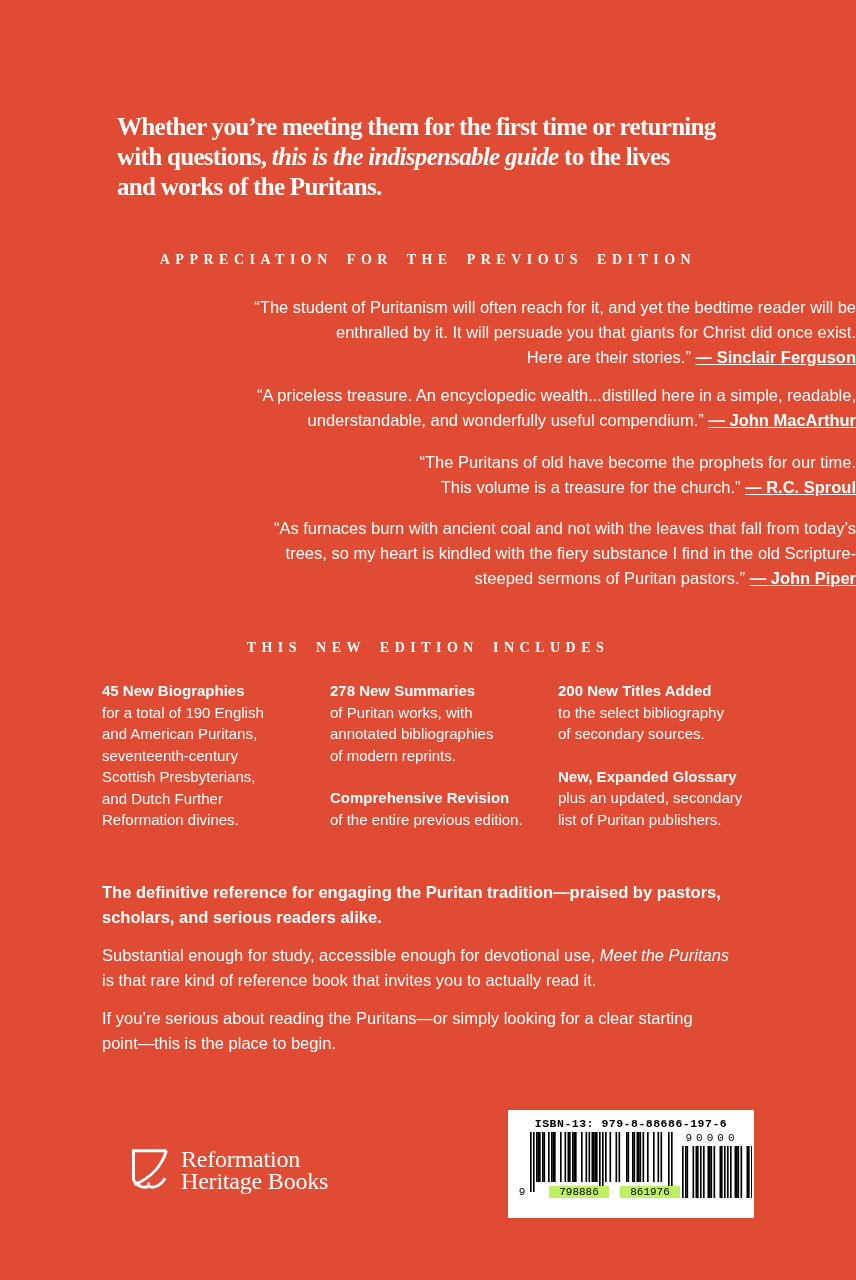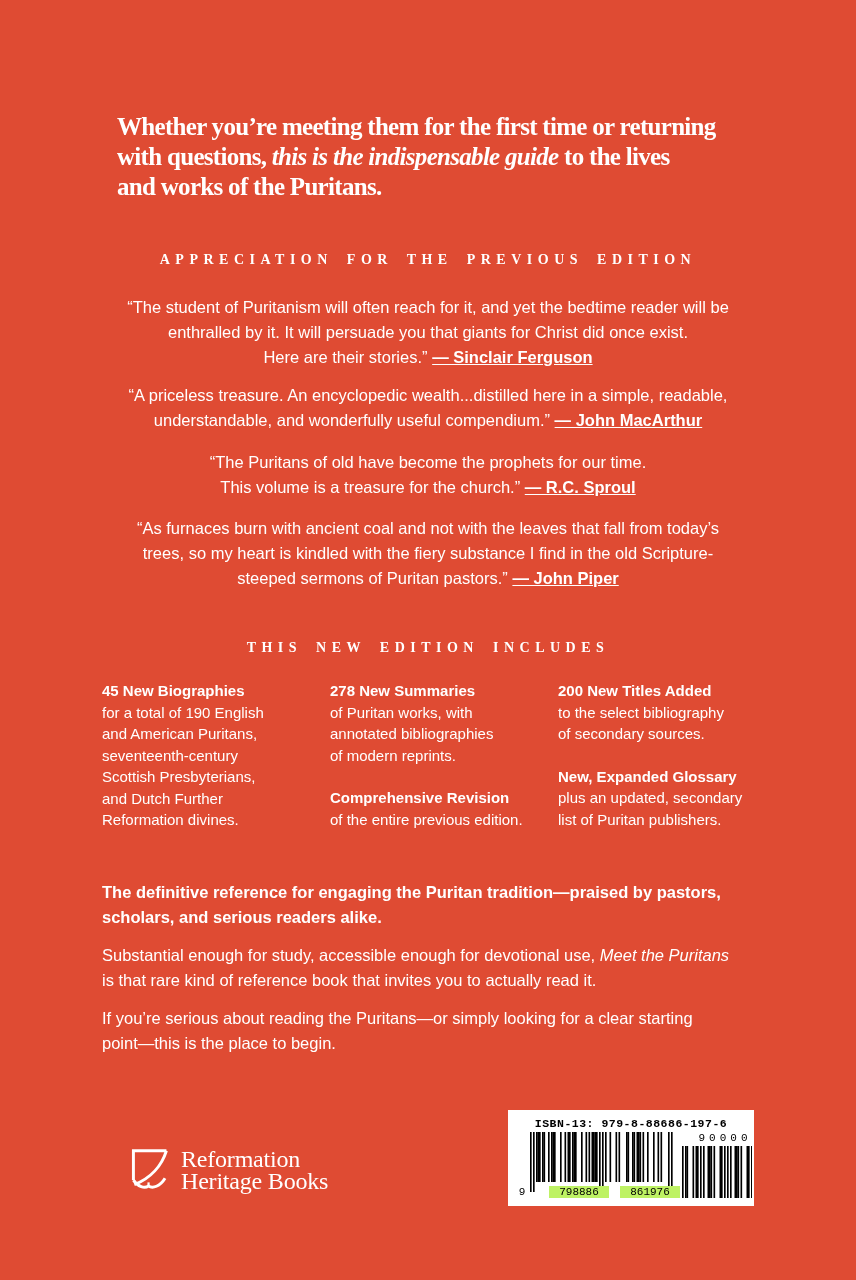--- a/index.html
+++ b/index.html
@@ -28,21 +28,21 @@
     position:absolute;left:0;width:856px;text-align:center;
     font-family:"Liberation Serif",serif;font-weight:700;
     font-size:14px;letter-spacing:5.5px;word-spacing:5px;
     white-space:nowrap;
   }
   .eyebrow-1{top:252px;}
   .eyebrow-2{top:640px;}
 
   
   .quote{
-    position:absolute;left:0;width:856px;text-align:center;
+    position:absolute;left:0;width:856px;text-align:right;
     font-size:16.5px;line-height:25px;white-space:nowrap;
   }
   .quote .attr{font-weight:700;text-decoration:underline;}
   .quote-1{top:295px;}
   .quote-2{top:383px;}
   .quote-3{top:450px;}
   .quote-4{top:516px;}
 
   
   .columns{
@@ -73,42 +73,42 @@
   }
   .logo-icon{width:44px;height:48px;display:block;}
   .logo-text{
     font-family:"Liberation Serif",serif;
     font-size:24px;line-height:22px;letter-spacing:-0.2px;
     white-space:nowrap;
   }
 
   
   .barcode-box{
-    position:absolute;left:508px;top:1110px;width:246px;height:96px;
+    position:absolute;left:508px;top:1110px;width:246px;height:108px;
     background:#FFFFFF;color:#000;
   }
   .isbn-line{
     margin-top:7px;text-align:center;
     font-family:"Liberation Mono",monospace;font-weight:700;
     font-size:11.5px;letter-spacing:0.5px;white-space:nowrap;
   }
   .bars-row{display:flex;margin-top:2px;padding-left:22px;}
   .main-wrap{position:relative;}
   .main-wrap svg{display:block;}
   .bc-digit{
     position:absolute;bottom:0;height:12px;line-height:12px;
     font-family:"Liberation Mono",monospace;font-size:11px;
     text-align:center;background:#bef264;white-space:nowrap;
   }
   .bc-d0{left:-13px;width:10px;background:transparent;}
   .bc-d1{left:19px;width:60px;}
   .bc-d2{left:90px;width:60px;}
   .addon-wrap{margin-left:9px;width:70px;}
   .addon-label{
-    text-align:right;font-family:"Liberation Mono",monospace;
+    text-align:left;font-family:"Liberation Mono",monospace;
     font-size:11px;line-height:13px;letter-spacing:4px;text-indent:4px;
     white-space:nowrap;
   }
   .addon-wrap svg{display:block;margin-top:1px;}
 </style>
 </head>
 <body>
 
 <div class="cover">
 

